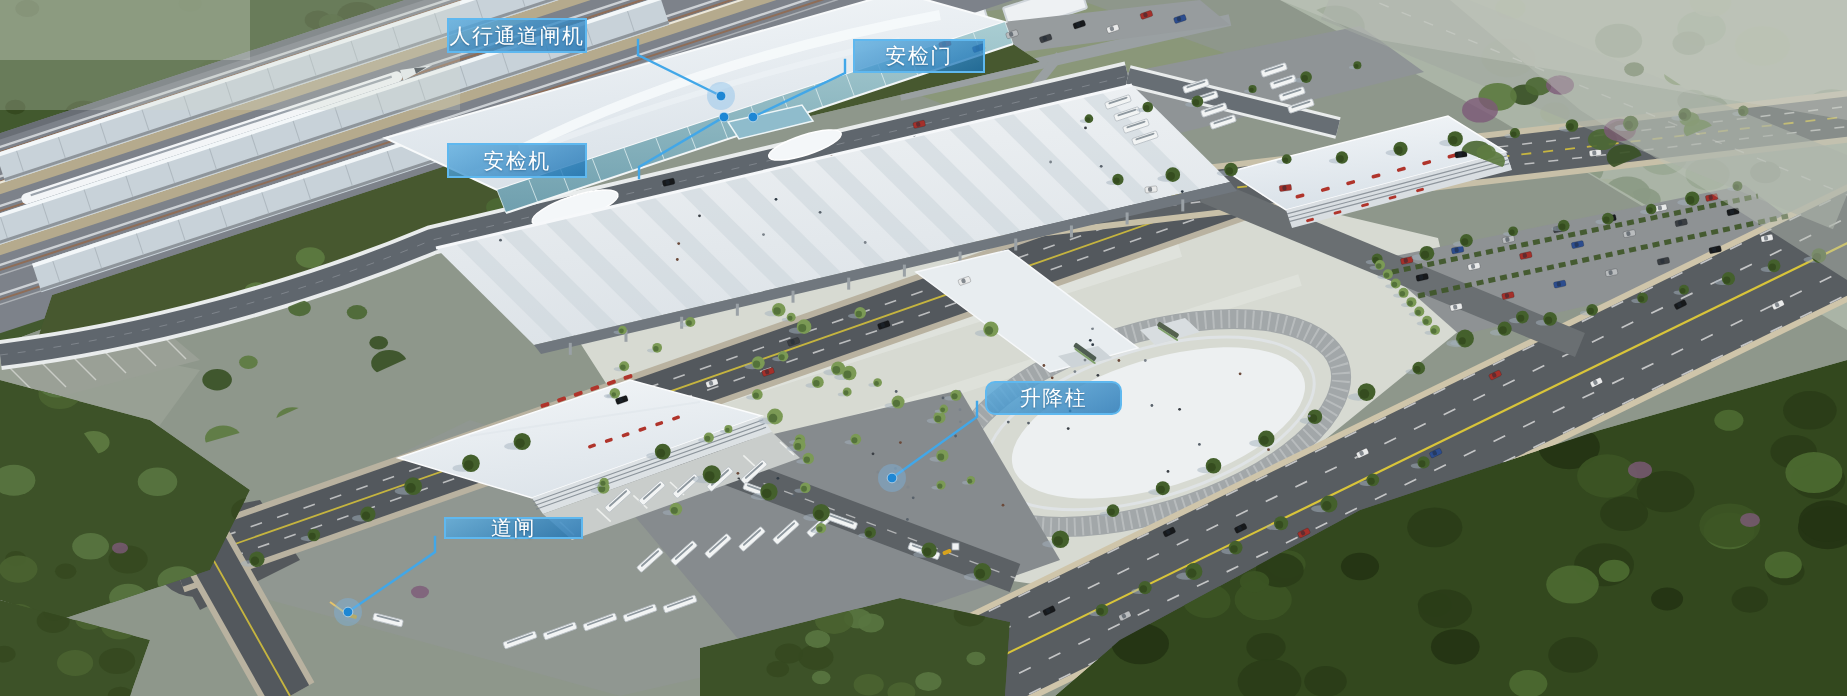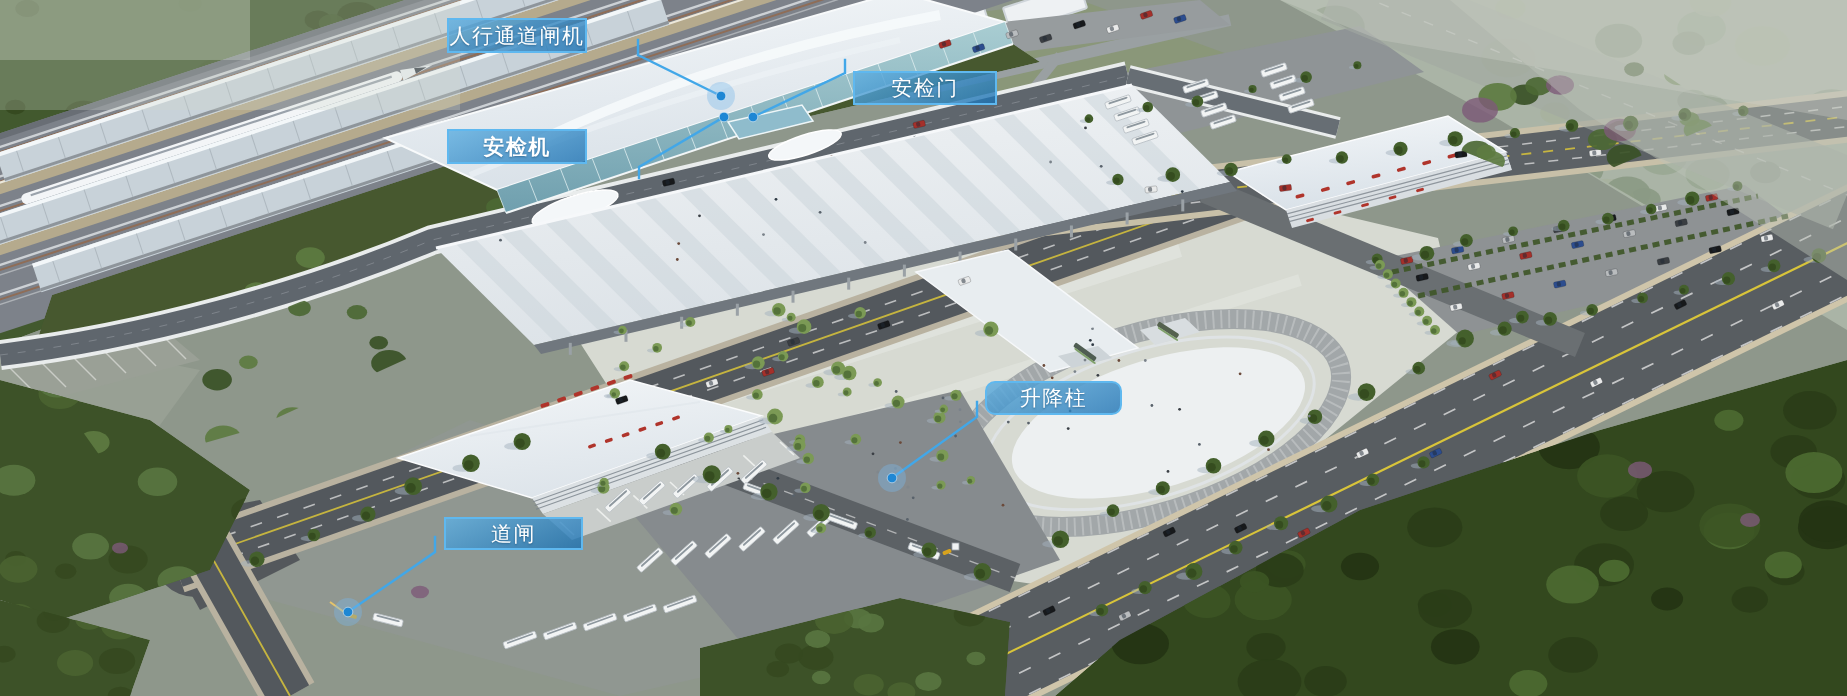--- a/index.html
+++ b/index.html
@@ -1313,18 +1313,18 @@
         <circle cx="892" cy="478" r="14" fill="rgba(120,185,235,0.38)"></circle>
         <circle cx="892" cy="478" r="4.8" fill="#1e87d4" stroke="rgba(255,255,255,0.5)" stroke-width="1"></circle>
         <polyline points="435,537 435,552 348,612" fill="none" stroke="#42a7e8" stroke-width="2.4" stroke-linecap="square"></polyline>
         <circle cx="348" cy="612" r="14" fill="rgba(120,185,235,0.38)"></circle>
         <circle cx="348" cy="612" r="4.8" fill="#1e87d4" stroke="rgba(255,255,255,0.5)" stroke-width="1"></circle>
       </g>
   </svg>
 
   <div id="labels">
       <div class="callout" style="left: 447px; top: 18px; width: 140px; height: 35px;">人行通道闸机</div>
-      <div class="callout" style="left: 853px; top: 39px; width: 144px; height: 34px; margin-top: 32px;">安检门</div>
-      <div class="callout" style="left: 447px; top: 129px; width: 140px; height: 35px; font-weight: bold;">安检机</div>
+      <div class="callout" style="left: 853px; top: 39px; width: 132px; height: 34px;">安检门</div>
+      <div class="callout" style="left: 447px; top: 143px; width: 140px; height: 35px;">安检机</div>
       <div class="callout" style="left: 985px; top: 381px; width: 137px; height: 34px; border-radius: 10px;">升降柱</div>
-      <div class="callout" style="left: 444px; top: 517px; width: 139px; height: 33px; text-align: right;">道闸</div>
+      <div class="callout" style="left: 444px; top: 517px; width: 139px; height: 22px; text-align: right;">道闸</div>
     </div>
 </div>
 
 </body></html>

